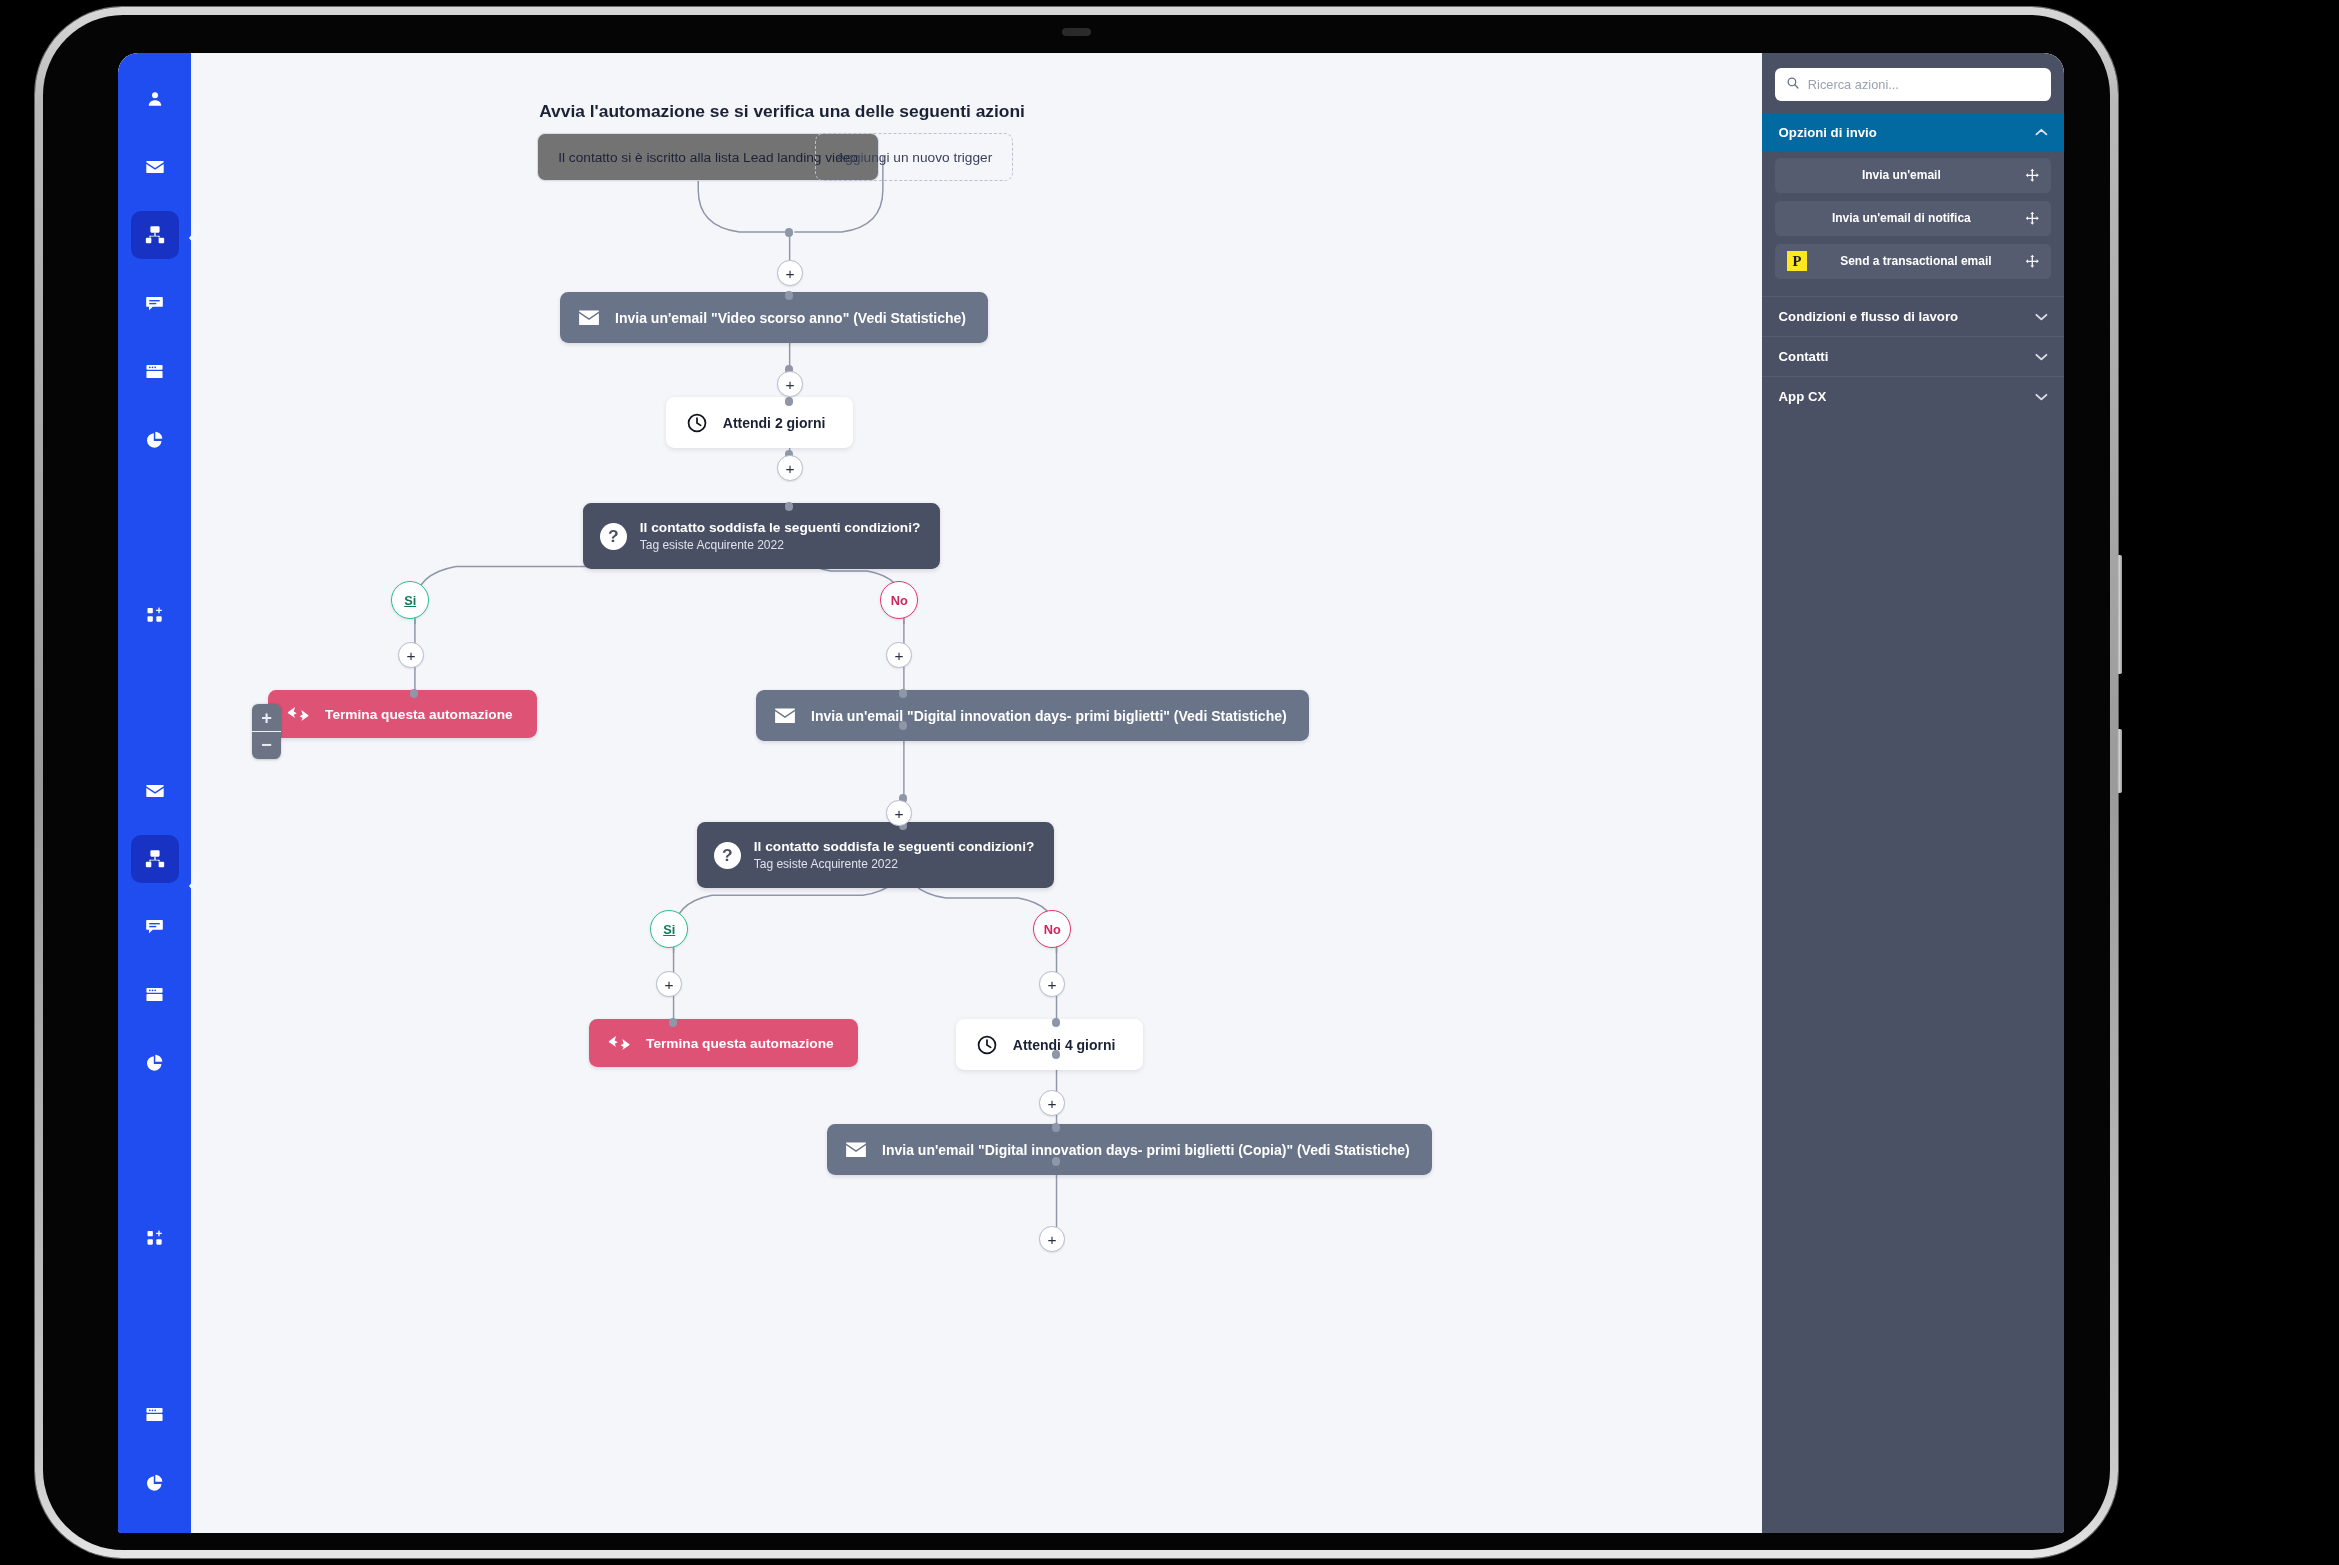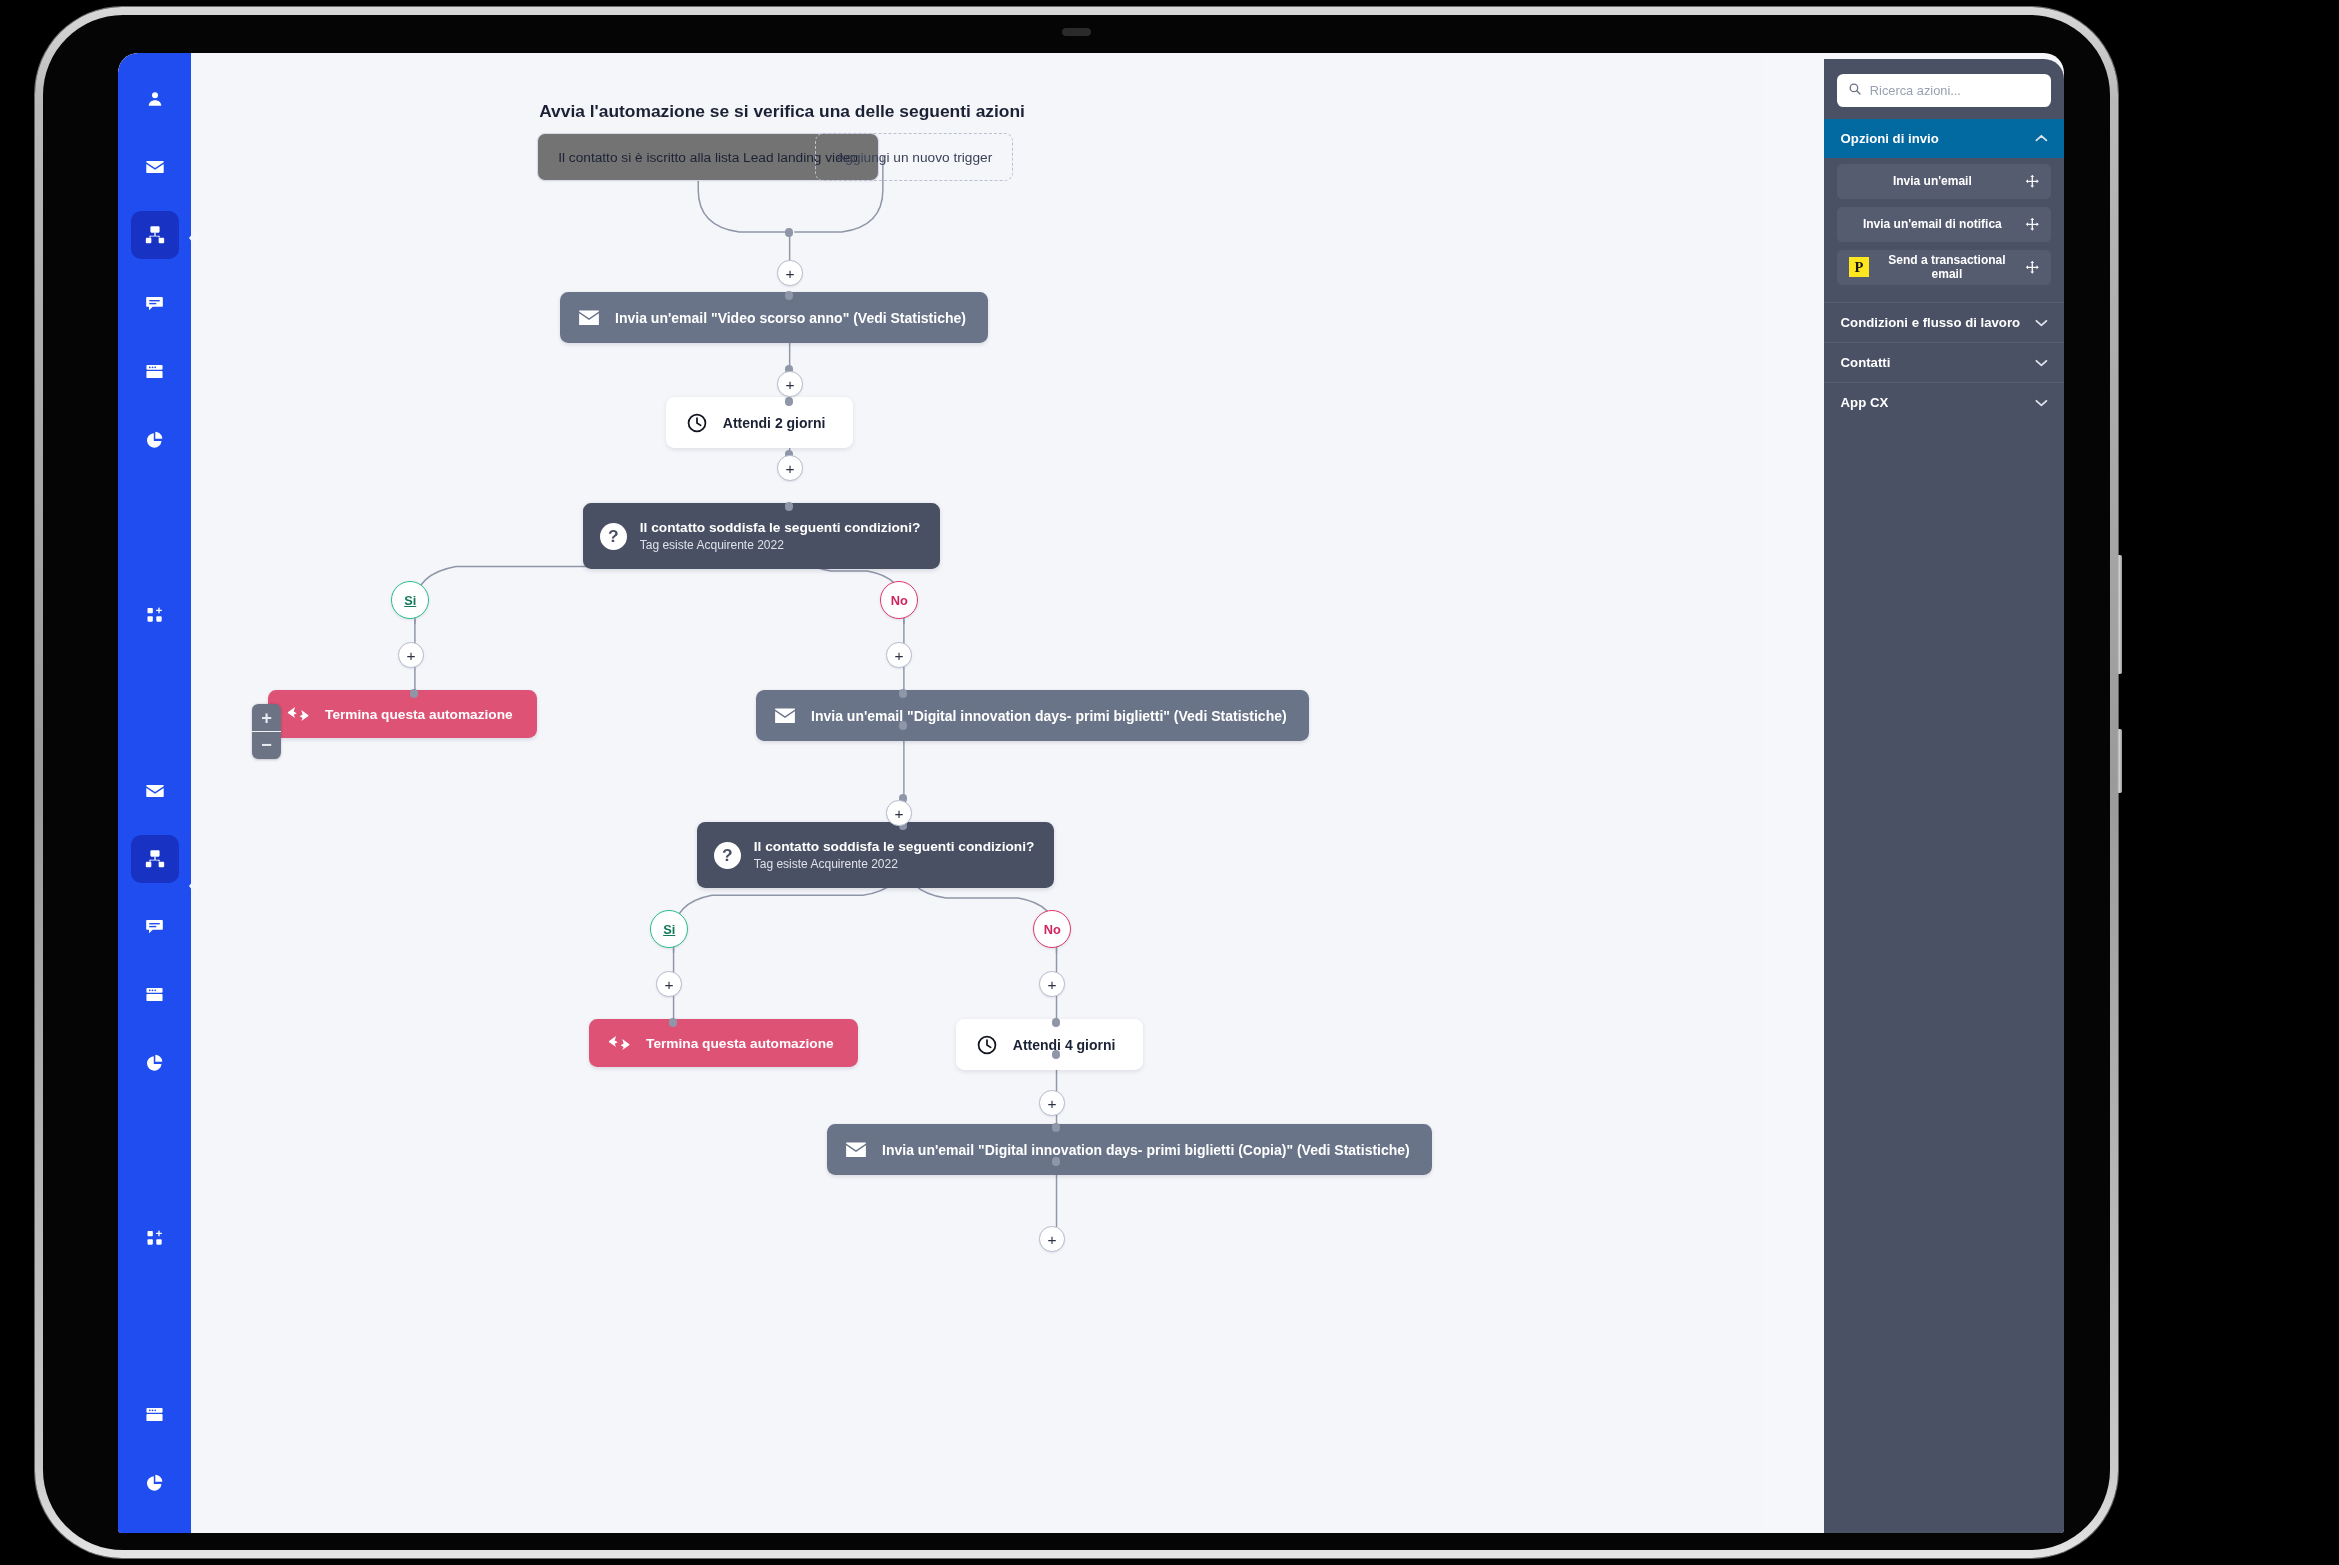--- a/index.html
+++ b/index.html
@@ -243,22 +243,22 @@
     width: 8.2px; height: 8.2px; border-radius: 50%;
     background: #8e96a8;
     z-index: 3;
   }
 
   .env-icon svg, .clock-icon svg, .end-icon svg { display: block; }
 
   
   #right-panel {
     position: absolute;
-    right: 0; top: 6px;
-    width: 240px; height: 100%;
+    right: 0; top: 0;
+    width: 302px; height: 100%;
     background: #4b5164;
     border-radius: 0 20px 0 0;
   }
   #search-wrap { padding: 14.6px 12.8px 11px 12.8px; }
   #search-box {
     background: #ffffff;
     border-radius: 6.4px;
     height: 33px;
     display: flex; align-items: center;
     padding: 0 11px; gap: 8.2px;

